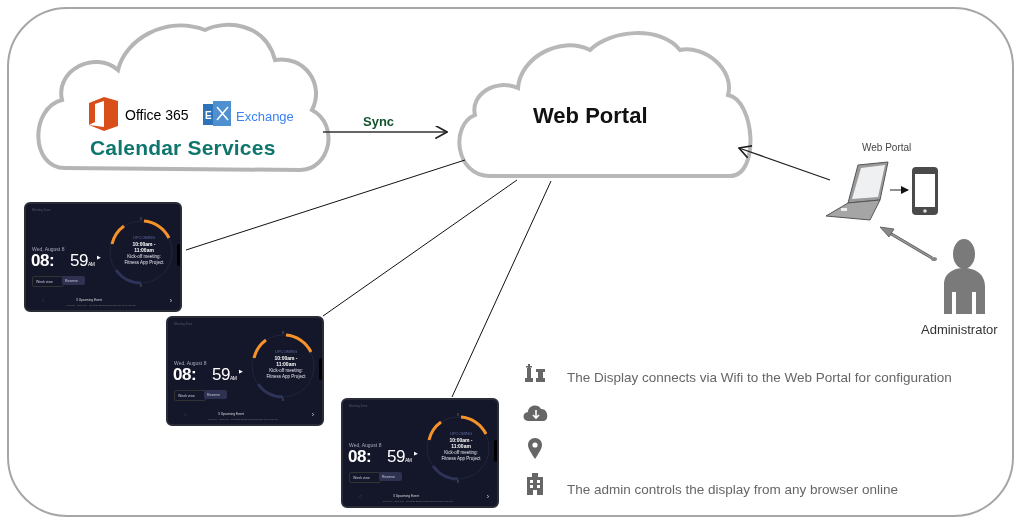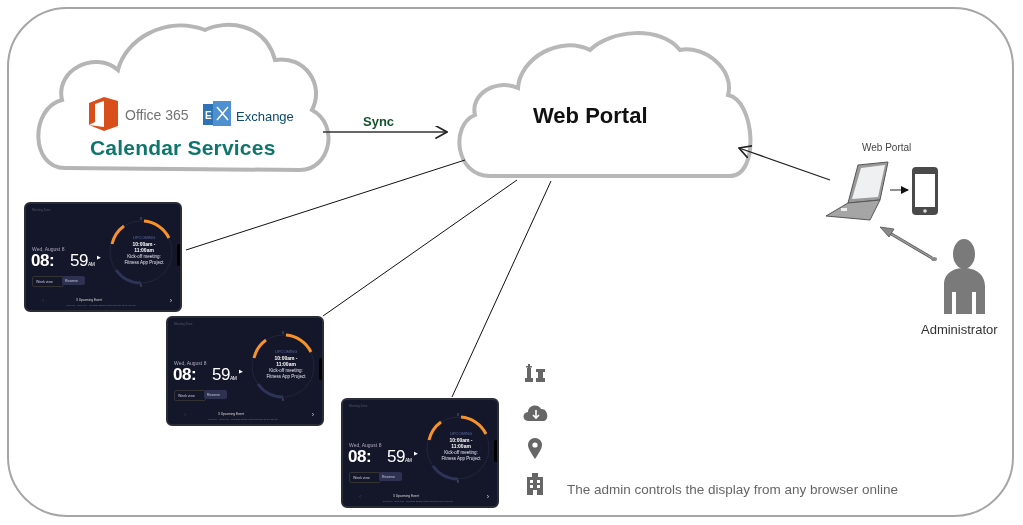--- a/index.html
+++ b/index.html
@@ -1,22 +1,22 @@
 <!DOCTYPE html>
 <html><head>
 <meta charset="utf-8">
 <style>
   html, body { margin:0; padding:0; background:#ffffff; }
   body { width:1023px; height:525px; position:relative; overflow:hidden; font-family:"Liberation Sans", sans-serif; }
   .frame { position:absolute; left:7px; top:7px; width:1007px; height:510px; border:2px solid #a6a6a6; border-radius:60px; box-sizing:border-box; }
   svg.overlay { position:absolute; left:0; top:0; }
   .abs { position:absolute; }
   .cal-title { left:90px; top:136px; font-size:21px; font-weight:bold; color:#0f766e; letter-spacing:0.2px; }
-  .o365-label { left:125px; top:107px; font-size:14px; color:#737373; }
-  .exch-label { left:236px; top:109px; font-size:13px; color:#0c4a6e; }
+  .o365-label { left:125px; top:107px; font-size:14px; color:#000000; }
+  .exch-label { left:236px; top:109px; font-size:13px; color:#3b82f6; }
   .sync-label { left:363px; top:114px; font-size:13px; font-weight:bold; color:#14532d; }
   .wp-title { left:533px; top:103px; font-size:22px; font-weight:bold; color:#111; }
   .wp-small { left:862px; top:142px; font-size:10px; color:#444; }
   .admin-label { left:921px; top:322px; font-size:13px; color:#333; }
   .feature { position:absolute; left:522px; display:flex; align-items:center; height:24px; }
   .feature .ic { width:24px; height:22px; display:flex; align-items:center; justify-content:center; margin-right:21px; }
   .feature .txt { font-size:13.5px; color:#666; white-space:nowrap; }
   
   .tablet { position:absolute; width:158px; height:110px; background:#14162a; border:2px solid #2b2d36; border-radius:6px; box-sizing:border-box; overflow:hidden; }
   .tablet .zone { position:absolute; left:6px; top:4px; font-size:3px; color:#556; }
@@ -134,20 +134,21 @@
 <div class="abs o365-label">Office 365</div>
 <div class="abs exch-label">Exchange</div>
 <div class="abs cal-title">Calendar Services</div>
 <div class="abs sync-label">Sync</div>
 <div class="abs wp-title">Web Portal</div>
 <div class="abs wp-small">Web Portal</div>
 <div class="abs admin-label">Administrator</div>
 
 <div class="feature" style="top:365px;">
   <span class="ic"></span>
+  <span class="txt">The Display connects via Wifi to the Web Portal for configuration</span>
 </div>
 <div class="feature" style="top:401px;">
   <span class="ic"></span>
 </div>
 <div class="feature" style="top:437px;margin-top:40px;">
   <span class="ic"></span>
   <span class="txt">The admin controls the display from any browser online</span>
 </div>
 <div class="feature" style="top:473px;">
   <span class="ic"></span>

